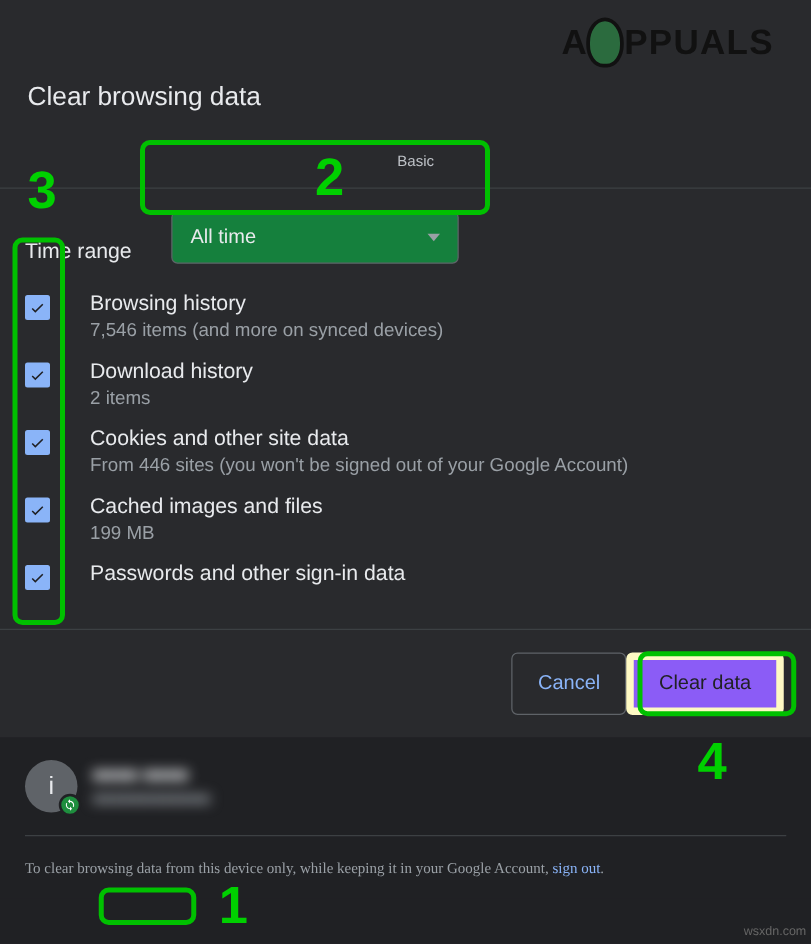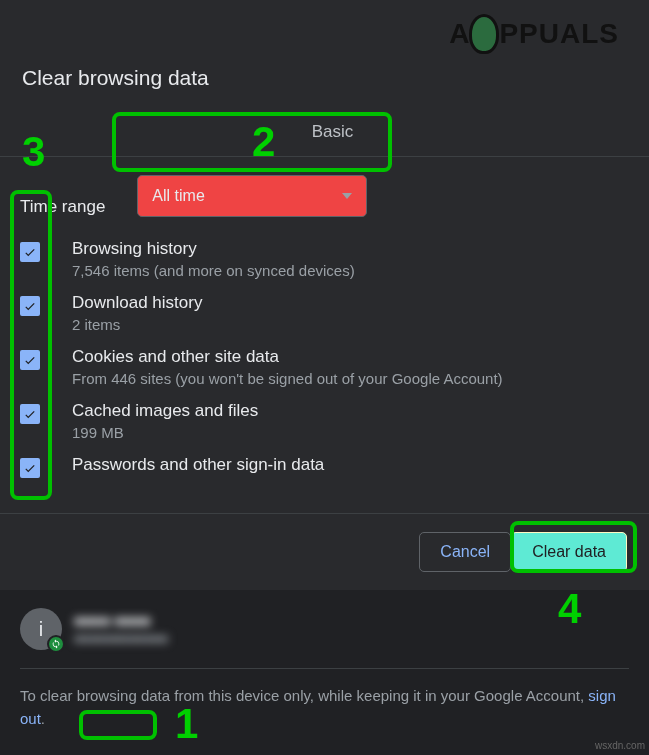--- a/index.html
+++ b/index.html
@@ -8,54 +8,54 @@
       background: #202124;
       font-family: Arial, sans-serif;
       color: #e8eaed;
       overflow: hidden;
       position: relative;
     }
     .dialog { background: #292a2d; width: 100%; height: 590px; display:flex; flex-direction:column;}
     .header { padding: 18px 22px 10px 22px; margin-top: 48px; }
     .title { font-size: 21px; color: #e8eaed; }
     .tabs { display: flex; border-bottom: 1px solid #3c4043; margin-top:10px;}
-    .tab { flex:1; text-align:center; padding: 12px 0 14px 16px; font-size: 17px; color: #bdc1c6; cursor:pointer; position:relative;}
+    .tab { flex:1; text-align:center; padding: 12px 0 14px 16px; font-size: 12px; color: #bdc1c6; cursor:pointer; position:relative;}
     .tab.active { color: #8ab4f8; }
     .tab.active::after { content:""; position:absolute; left:0; right:0; bottom:-1px; height:3px; background:#8ab4f8;}
 
     .body { padding: 18px 20px; flex:1; overflow:hidden;}
 
     .time-row { display:flex; align-items:flex-end; gap:32px; margin-bottom:22px;}
     .time-label { font-size:17px; color:#e8eaed; }
 
-    .dropdown { border:1px solid #5f6368; background:#ef4444; border-radius:5px; height:42px; min-width:230px; display:flex; align-items:center; justify-content:space-between; padding:0 14px; cursor:pointer;}
+    .dropdown { border:1px solid #5f6368; background:#15803d; border-radius:5px; height:42px; min-width:230px; display:flex; align-items:center; justify-content:space-between; padding:0 14px; cursor:pointer;}
     .dropdown-text { font-size:16px; color:#e8eaed;}
     .dropdown-caret { width:0;height:0;border-left:5px solid transparent;border-right:5px solid transparent;border-top:6px solid #9aa0a6;}
 
     .items { }
     .item { display:flex; align-items:flex-start; gap:32px; margin:14px 0; }
     .checkbox { width:20px; height:20px; background:#8ab4f8; border-radius:2px; display:flex; align-items:center; justify-content:center; flex-shrink:0; margin-top:3px; cursor:pointer;}
     .checkbox svg { width:14px; height:14px; }
     .item-text .item-title { font-size:17px; color:#e8eaed; }
     .item-text .item-sub { font-size:15px; color:#9aa0a6; margin-top:3px;}
 
     .footer { border-top:1px solid #3c4043; padding: 18px 22px; display:flex; justify-content:flex-end; }
     .btn { border:1px solid #5f6368; background:transparent; color:#8ab4f8; border-radius:5px; padding:10px 20px; font-size:16px; cursor:pointer;}
-    .btn.primary { background:#5eead4; color:#202124; border:1px solid #fef9c3;}
+    .btn.primary { background:#8b5cf6; color:#202124; border:6px solid #fef9c3;}
 
     
     .lower { background:#202124; padding: 0 20px; }
     .account-row { display:flex; align-items:center; gap:12px; padding:18px 0; border-bottom:1px solid #3c4043;}
     .avatar { width:42px;height:42px;border-radius:50%;background:#5f6368;display:flex;align-items:center;justify-content:center;font-size:20px;position:relative;}
     .sync-badge { position:absolute; right:-3px; bottom:-3px; width:18px;height:18px;border-radius:50%;background:#1e8e3e;display:flex;align-items:center;justify-content:center;border:2px solid #202124;}
     .sync-badge svg { width:10px;height:10px;}
     .blur { filter: blur(5px); }
     .account-info .line1 {font-size:15px;color:#e8eaed;}
     .account-info .line2 {font-size:13px;color:#9aa0a6;margin-top:2px;}
-    .signout-note { font-size:15px; color:#9aa0a6; padding:16px 0; line-height:1.5;}
+    .signout-note { font-size:12px; color:#9aa0a6; padding:16px 0; line-height:1.5;font-family:Liberation Serif, serif;}
     .signout-note a { color:#8ab4f8; text-decoration:none;}
 
     
     .anno-box { position:absolute; border:4px solid #00c000; border-radius:8px; pointer-events:none;}
     .anno-num { position:absolute; color:#00d000; font-size:42px; font-weight:bold; pointer-events:none; font-family: Arial;}
 
     .watermark { position:absolute; right:4px; bottom:4px; font-size:10px; color:#666;text-align:right;}
     .logo { position:absolute; top:14px; right:30px; display:flex; align-items:center;}
     .logo-circle { width:30px;height:40px;border-radius:50% 50% 45% 45%; background:#2b6b3e;border:3px solid #111; position:relative;}
     .logo-text { font-size:28px; font-weight:bold; letter-spacing:1px;}

